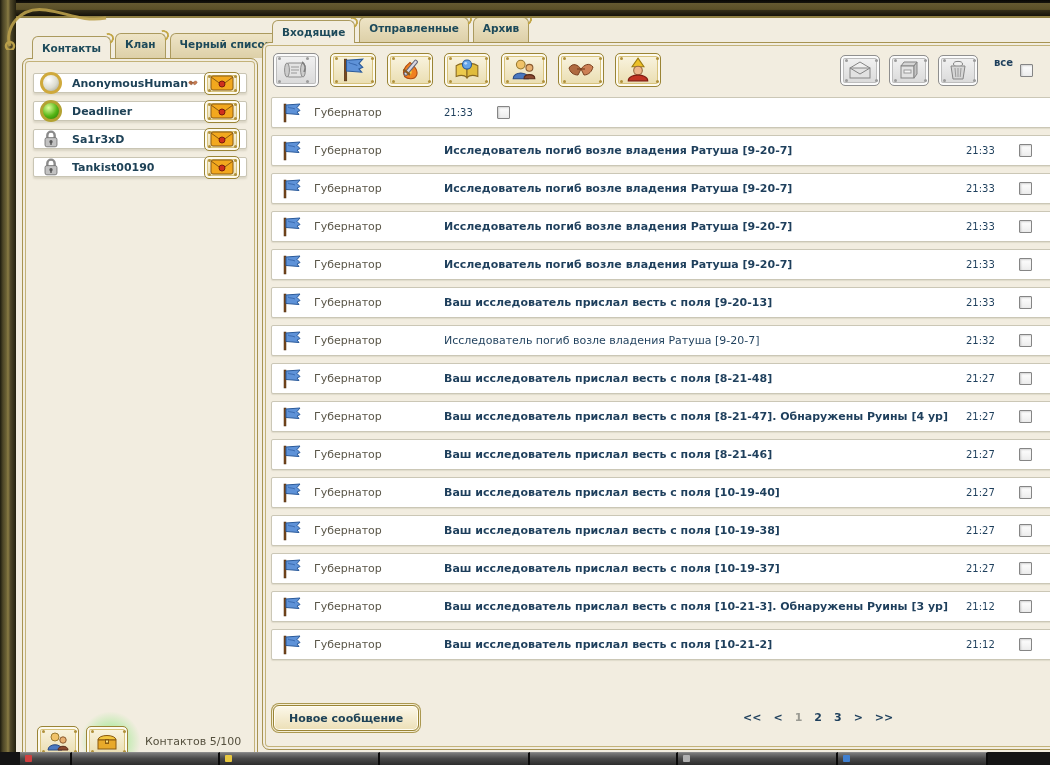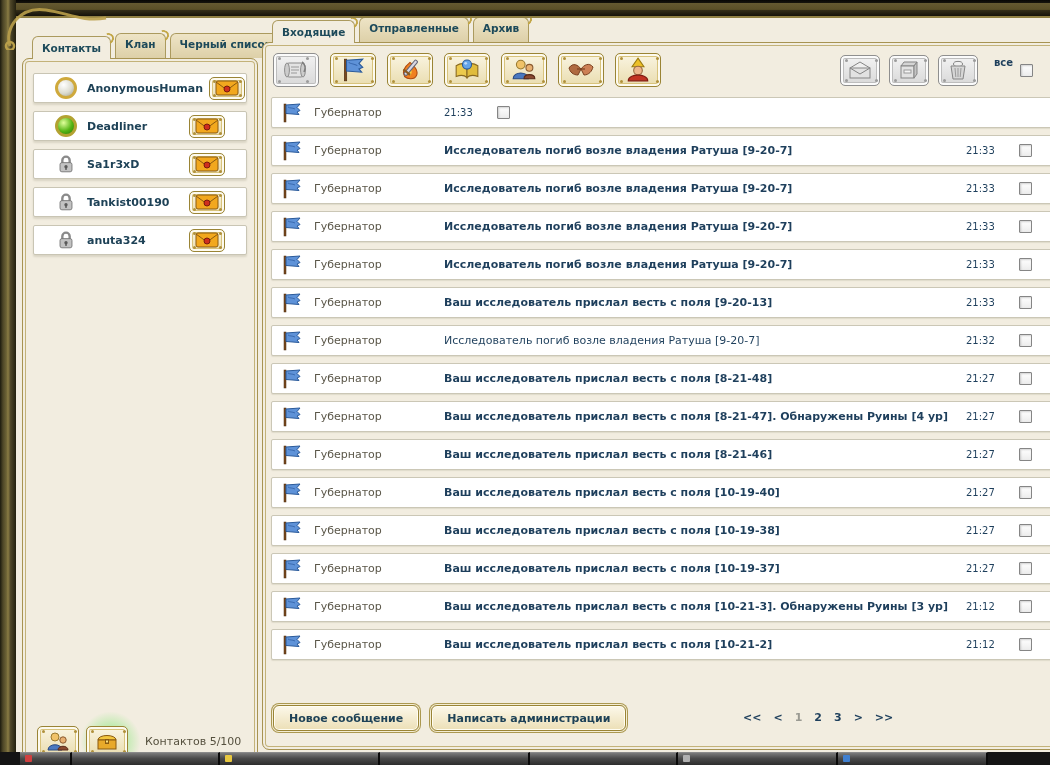--- a/index.html
+++ b/index.html
@@ -78,23 +78,23 @@
   }
   .goldframe::before, .goldframe::after { background:#b0913c; box-shadow:36px 0 0 #b0913c; }
   .grayframe::before, .grayframe::after { background:#9c9c9c; box-shadow:28px 0 0 #9c9c9c; }
   .goldframe::before, .grayframe::before { top:3px; left:4px; }
   .goldframe::after, .grayframe::after { bottom:3px; left:4px; }
 
   
   .sidebar { left:22px; width:236px;margin-top:16px; }
   .contact-list { padding-top:14px; }
   .contact-row {
-    margin:0 10px 8px 10px; height:30px; background:#fff;
+    margin:0 10px 8px 10px; height:20px; background:#fff;
     border:1px solid #c9c5b4; border-radius:2px;
-    display:flex; align-items:center; padding:0 21px;
+    display:flex; align-items:center; padding:0 6px;
     box-shadow:0 2px 2px rgba(90,80,50,.15);
   }
   .statusicon { width:22px; height:22px; flex:0 0 22px; }
   .orb { border-radius:50%; }
   .orb.v-pearl { background:radial-gradient(circle at 35% 30%, #ffffff, #dcdcd0 55%, #9c9c8c); border:3px solid #cfa93c; }
   .orb.v-green { background:radial-gradient(circle at 35% 30%, #e0ff9a, #55b515 55%, #247505); border:3px solid #b3a232; }
   .contact-name { font-size:11px; font-weight:bold; color:#1e4257; margin-left:10px; flex:1; white-space:nowrap; }
   .env-btn { width:36px; height:23px; flex:0 0 36px; }
   .env-btn::before { box-shadow:26px 0 0 #b0913c; left:3px; top:2px; }
   .env-btn::after  { box-shadow:26px 0 0 #b0913c; left:3px; bottom:2px; }
@@ -248,38 +248,20 @@
 
           <span class="env-btn goldframe">
             <svg width="24" height="16" viewBox="0 0 24 16">
               <rect x="1" y="1" width="22" height="14" rx="2" fill="#f2a81e" stroke="#8a5a10"></rect>
               <path d="M1 2 L12 10 L23 2" stroke="#8a5a10" fill="none"></path>
               <circle cx="12" cy="9" r="3" fill="#cf2f1d" stroke="#7a1a0e"></circle>
             </svg>
           </span>
         </div>
 
-        <div class="contact-row">
-
-          <svg class="statusicon" viewBox="0 0 24 24">
-            <path d="M8 11 V8 a4 4 0 0 1 8 0 V11" stroke="#8a8a8a" stroke-width="2.6" fill="none"></path>
-            <rect x="5.5" y="10.5" width="13" height="10" rx="2" fill="#c2c2c2" stroke="#767676"></rect>
-            <circle cx="12" cy="15" r="1.8" fill="#5a5a5a"></circle>
-            <rect x="11.2" y="15.5" width="1.6" height="3" fill="#5a5a5a"></rect>
-          </svg>
-          <span class="contact-name">anuta324</span>
-
-          <span class="env-btn goldframe">
-            <svg width="24" height="16" viewBox="0 0 24 16">
-              <rect x="1" y="1" width="22" height="14" rx="2" fill="#f2a81e" stroke="#8a5a10"></rect>
-              <path d="M1 2 L12 10 L23 2" stroke="#8a5a10" fill="none"></path>
-              <circle cx="12" cy="9" r="3" fill="#cf2f1d" stroke="#7a1a0e"></circle>
-            </svg>
-          </span>
-        </div>
 
     </div>
     <div class="sidebar-footer">
       <span class="smallbtn goldframe">
         <svg width="26" height="24" viewBox="0 0 24 24">
           <circle cx="9" cy="7" r="4" fill="#f0c268" stroke="#9a7a30"></circle>
           <path d="M2 20 C2 13, 16 13, 16 20 Z" fill="#4a78c0" stroke="#2a4a80"></path>
           <circle cx="17" cy="10" r="3.2" fill="#e8b070" stroke="#8a5a30"></circle>
           <path d="M12 20 C12 15, 22 15, 22 20 Z" fill="#8a4a30" stroke="#5a2a18"></path>
         </svg>
@@ -580,21 +562,20 @@
           <span class="msg-subject unread">Ваш исследователь прислал весть с поля [10-21-2]</span>
           <span class="msg-time">21:12</span>
           <span class="checkbox"></span>
         </div>
 
     </div>
 
     <div class="mail-footer">
       <div class="footer-btns">
         <button class="goldbtn">Новое сообщение</button>
-        <button class="goldbtn">Написать администрации</button>
       </div>
       <div class="pagination">
 
           <span class="page">&lt;&lt;</span>
 
           <span class="page">&lt;</span>
 
           <span class="page current">1</span>
 
           <span class="page">2</span>

